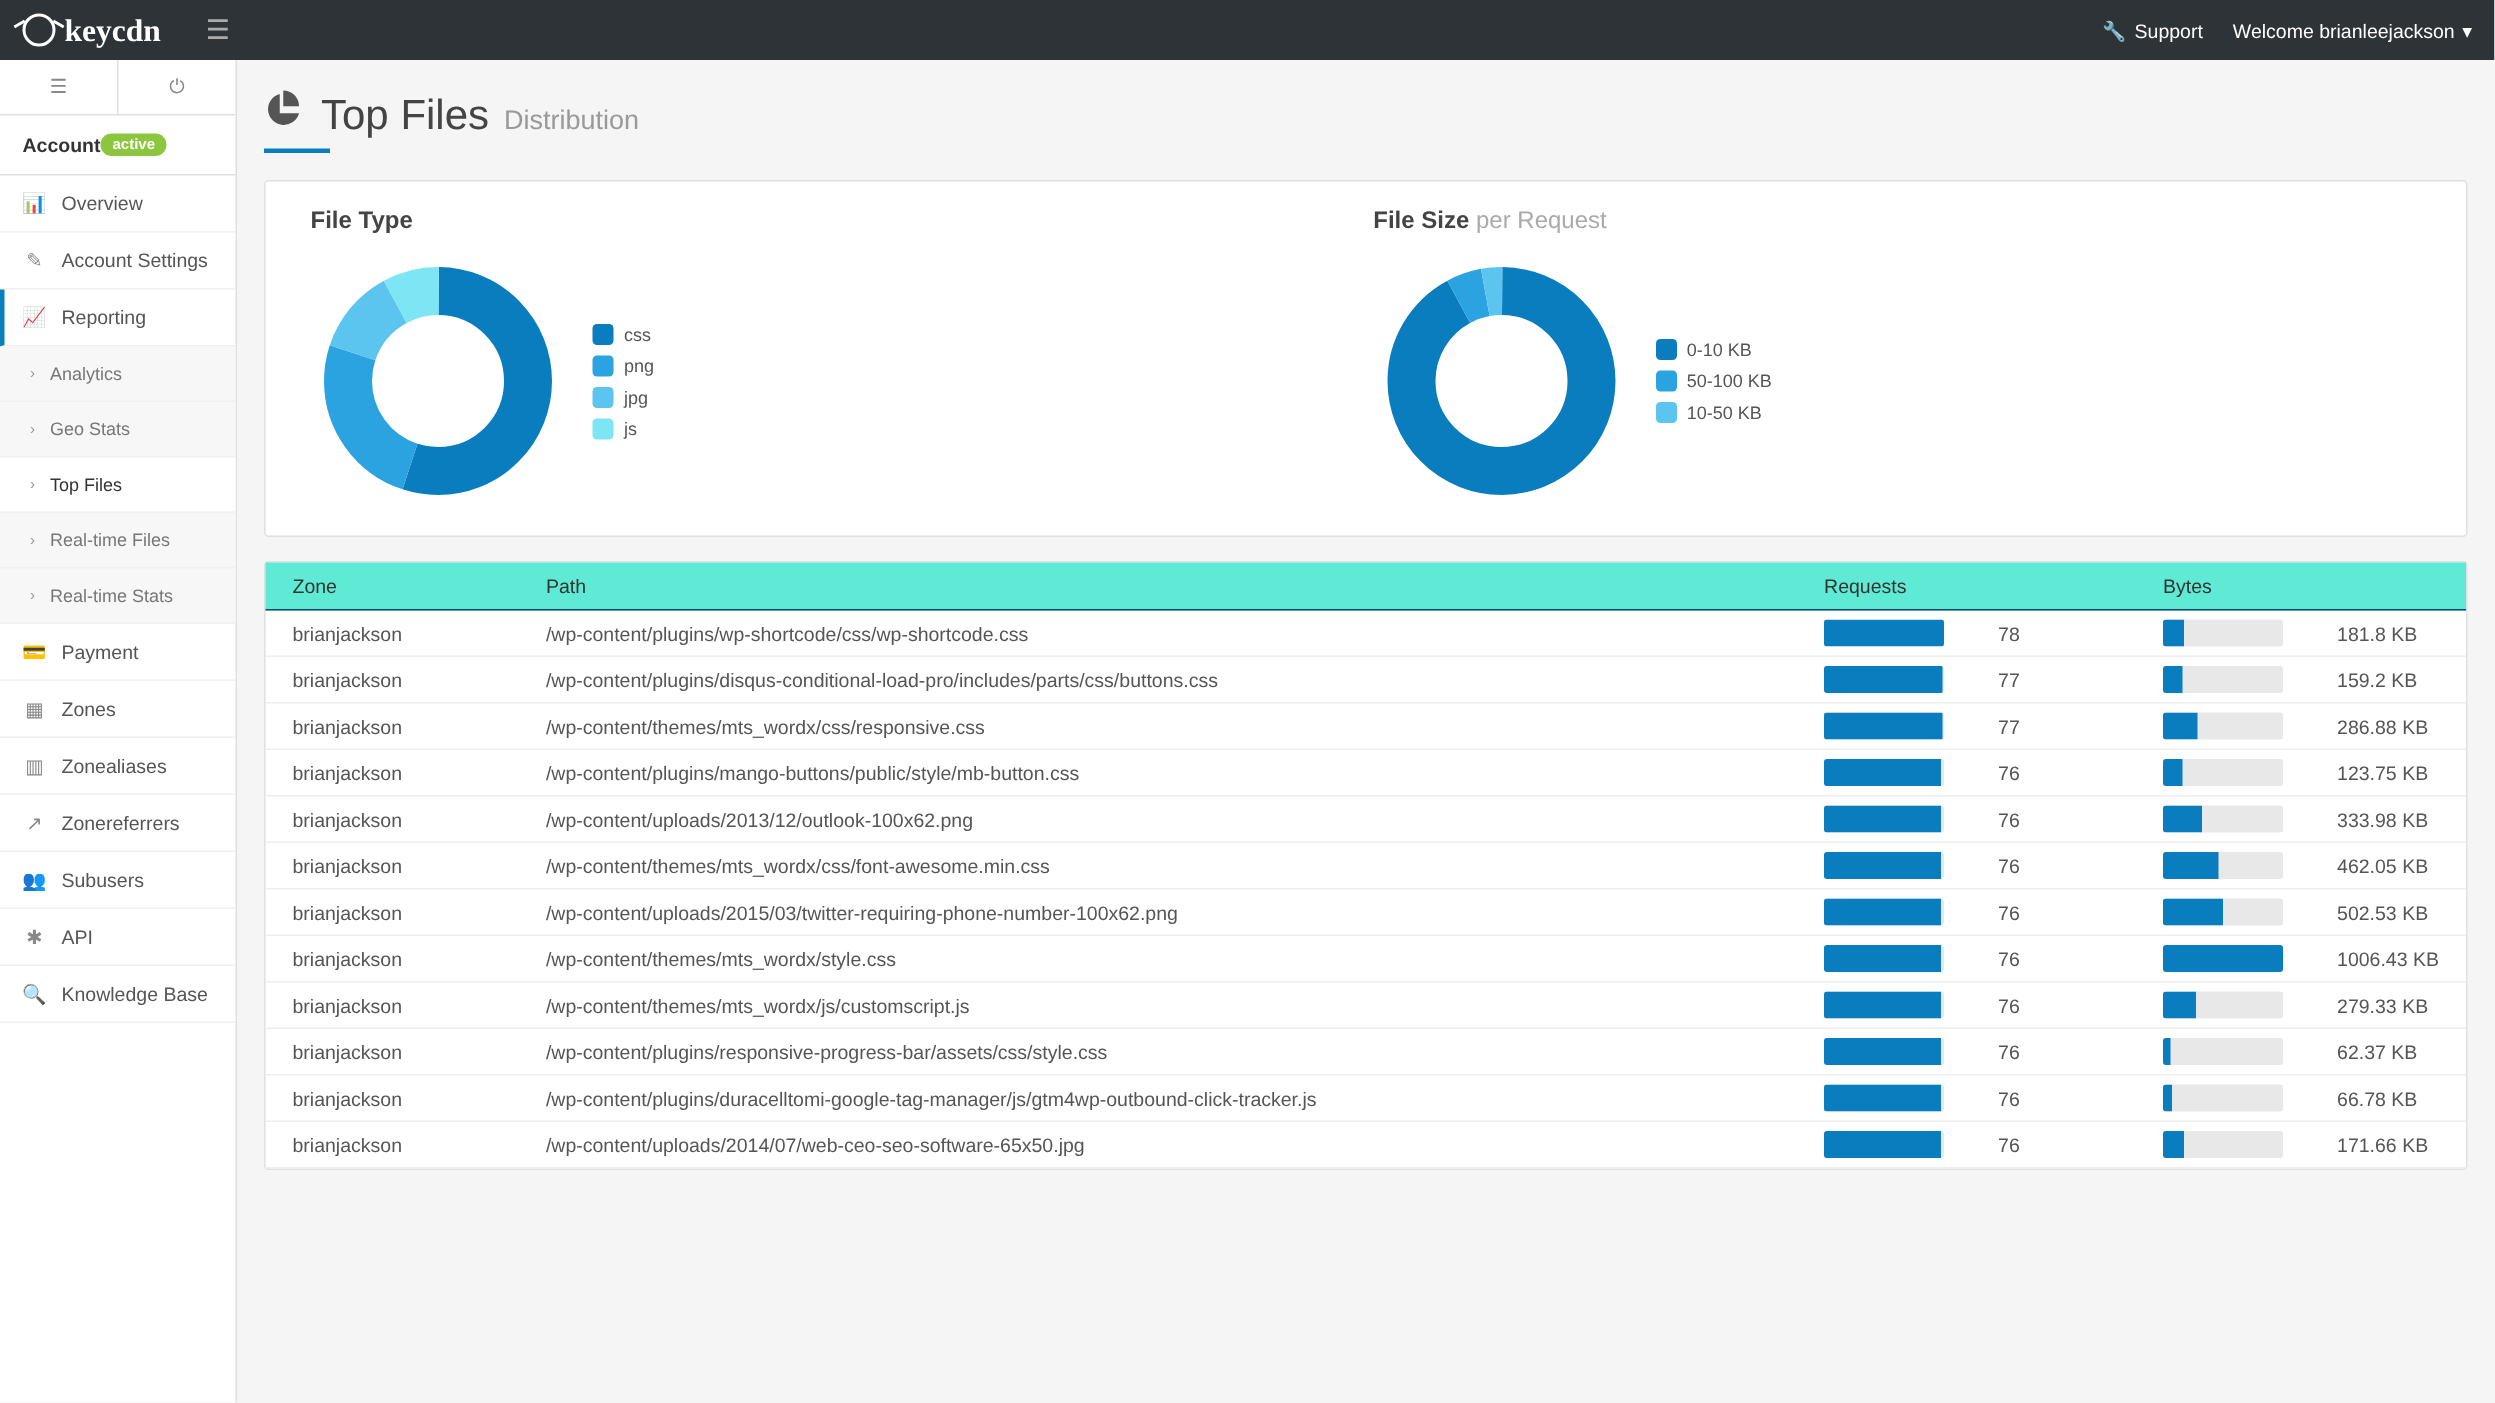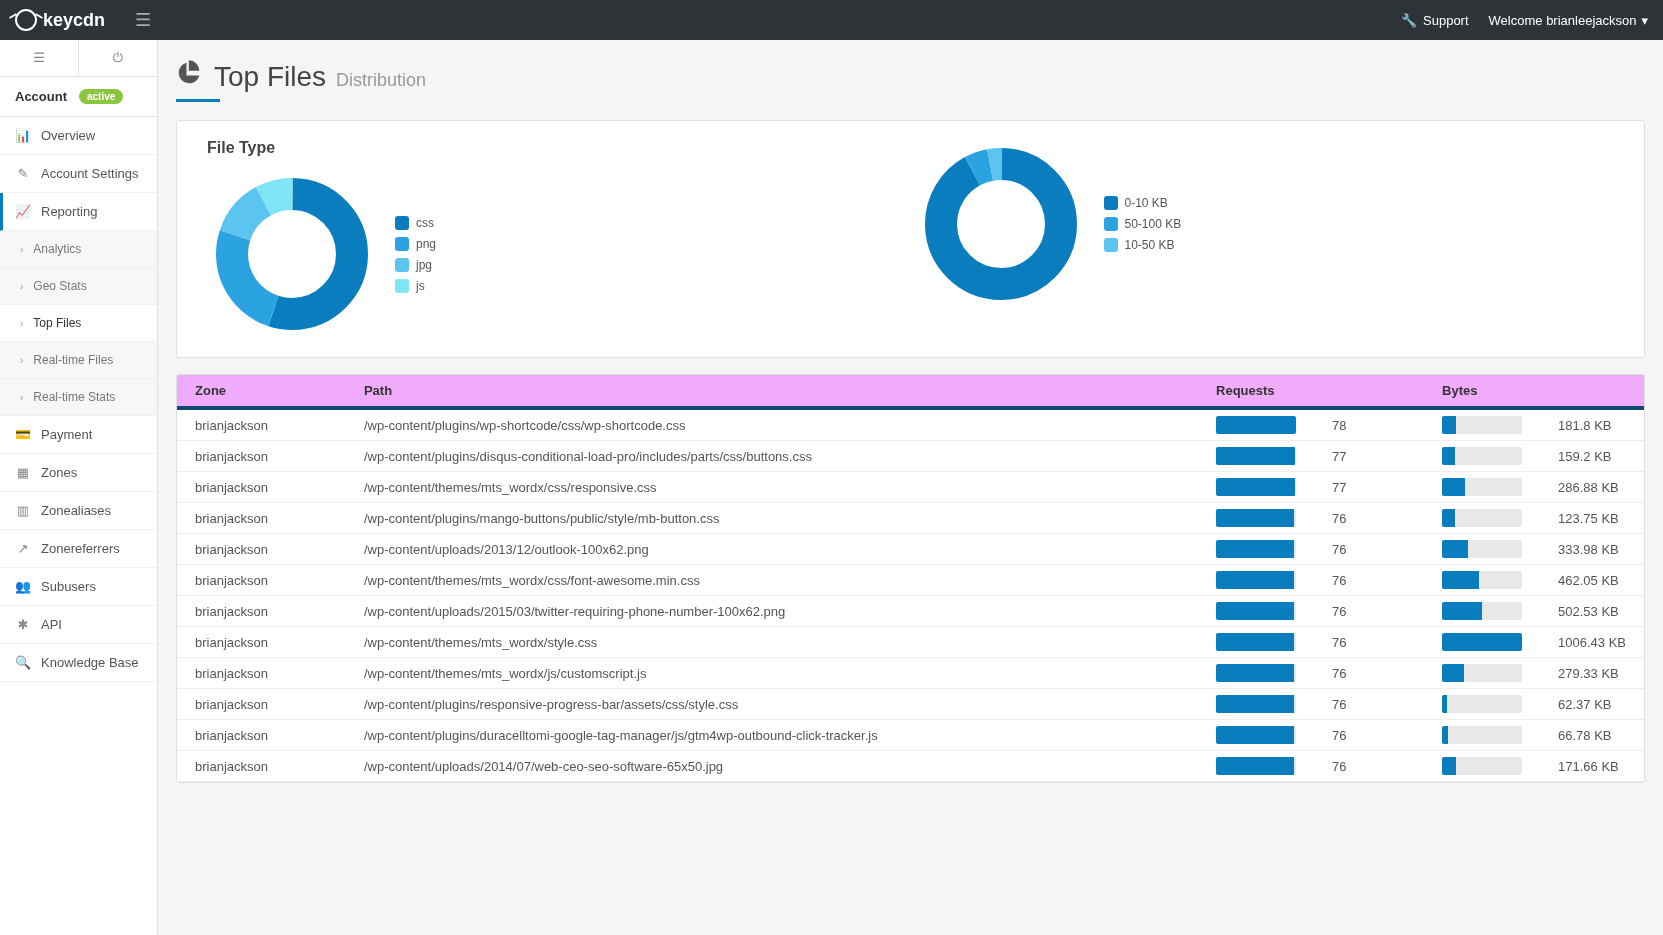--- a/index.html
+++ b/index.html
@@ -1,31 +1,31 @@
 <!DOCTYPE html>
 <html><head>
 <meta charset="utf-8">
 <style>
 * { box-sizing: border-box; margin: 0; padding: 0; }
 body { font-family: "Helvetica Neue", Helvetica, Arial, sans-serif; font-size: 13px; color: #555; background: #f5f5f5; }
 .topbar { background: #2e3337; height: 40px; display: flex; align-items: center; padding: 0 15px; color: #fff; }
-.logo { display: flex; align-items: center; gap: 6px; font-weight: bold; font-size: 18px; }
+.logo { display: flex; align-items: center; gap: 6px; font-weight: bold; font-size: 21px; font-family: Liberation Serif, serif; }
 .logo-icon { width: 22px; height: 22px; border: 2px solid #fff; border-radius: 50%; position: relative; }
 .logo-icon::before, .logo-icon::after { content: ''; position: absolute; width: 8px; height: 2px; background: #fff; }
 .logo-icon::before { left: -8px; top: 4px; transform: rotate(-30deg); }
 .logo-icon::after { right: -8px; top: 4px; transform: rotate(30deg); }
 .topbar-toggle { margin-left: 30px; color: #aaa; cursor: pointer; font-size: 18px; }
 .topbar-right { margin-left: auto; display: flex; align-items: center; gap: 20px; font-size: 13px; }
 .topbar-right a { color: #fff; text-decoration: none; display: flex; align-items: center; gap: 5px; }
 .layout { display: flex; min-height: calc(100vh - 40px); }
 .sidebar { width: 158px; background: #fff; border-right: 1px solid #e0e0e0; }
 .sidebar-top { display: flex; border-bottom: 1px solid #e0e0e0; }
 .sidebar-top-btn { flex: 1; text-align: center; padding: 10px 0; color: #888; cursor: pointer; }
 .sidebar-top-btn:first-child { border-right: 1px solid #e0e0e0; }
-.account-row { padding: 12px 15px; display: flex; align-items: center; gap: 12px; border-bottom: 1px solid #e0e0e0; }
+.account-row { padding: 12px 15px; display: flex; align-items: center; gap: 0; border-bottom: 1px solid #e0e0e0; }
 .account-row .label { font-weight: bold; color: #333; }
 .badge-active { background: #8cc63f; color: #fff; border-radius: 10px; padding: 2px 8px; font-size: 10px; font-weight: bold; }
 .nav-item { display: flex; align-items: center; gap: 10px; padding: 11px 15px; color: #555; text-decoration: none; cursor: pointer; border-bottom: 1px solid #f0f0f0; }
 .nav-item.active { border-left: 3px solid #0a7dbf; padding-left: 12px; font-weight: 500; }
 .nav-item .icon { width: 16px; text-align: center; color: #888; }
 .nav-sub { background: #f7f7f7; }
 .nav-sub .nav-item { padding-left: 20px; font-size: 12px; color: #777; }
 .nav-sub .nav-item.active { background: #fff; color: #333; border-left: none; padding-left: 20px; }
 .chevron { font-size: 10px; color: #999; }
 .main { flex: 1; padding: 18px; overflow: auto; }
@@ -41,21 +41,21 @@
 .chart-title .sub { font-weight: normal; color: #aaa; }
 .chart-body { display: flex; align-items: center; gap: 18px; }
 .donut { width: 170px; height: 170px; }
 .legend { display: flex; flex-direction: column; gap: 7px; font-size: 12px; }
 .legend-item { display: flex; align-items: center; gap: 7px; }
 .legend-swatch { width: 14px; height: 14px; border-radius: 3px; }
 .panel-header { padding: 12px 18px; border-bottom: 1px solid #eee; font-size: 15px; }
 .panel-header .green { color: #8cc63f; font-weight: bold; }
 .panel-header .muted { color: #bbb; font-size: 11px; }
 .table { width: 100%; border-collapse: collapse; }
-.table th { background: #f0abfc; text-align: left; padding: 8px 18px; font-size: 13px; font-weight: bold; color: #333; border-bottom: 4px solid #0c4a6e; }
+.table th { background: #5eead4; text-align: left; padding: 8px 18px; font-size: 13px; font-weight: normal; color: #333; border-bottom: 1px solid #0c4a6e; }
 .table td { padding: 6px 18px; border-bottom: 1px solid #eee; font-size: 13px; color: #555; vertical-align: middle; }
 .bar-cell { width: 95px; }
 .bar { width: 80px; height: 18px; background: #e8e8e8; border-radius: 2px; overflow: hidden; }
 .bar-fill { height: 100%; background: #0a7dbf; }
 .req-cell { width: 110px; white-space: nowrap; }
 .bytes-bar-cell { width: 95px; }
 .bytes-cell { width: 90px; white-space: nowrap; }
 </style>
 </head>
 <body>
@@ -192,20 +192,21 @@
                   <span>jpg</span>
                 </div>
                 <div class="legend-item">
                   <span class="legend-swatch" style="background:#7de5f4"></span>
                   <span>js</span>
                 </div>
               </div>
             </div>
           </div>
           <div class="chart-card">
+            <div class="chart-title">File Size <span class="sub">per Request</span></div>
             <div class="chart-body">
               <svg class="donut" viewBox="0 0 170 170">
                 <circle cx="85" cy="85" r="60" fill="none" stroke="#0a7dbf" stroke-width="32" stroke-dasharray="346.83182895631313 30.159289474462014" stroke-dashoffset="94.24777960769379"></circle>
                 <circle cx="85" cy="85" r="60" fill="none" stroke="#2ba3e0" stroke-width="32" stroke-dasharray="18.84955592153876 358.1415625092364" stroke-dashoffset="-252.58404934861935"></circle>
                 <circle cx="85" cy="85" r="60" fill="none" stroke="#5cc5ef" stroke-width="32" stroke-dasharray="11.309733552923253 365.6813848778519" stroke-dashoffset="-271.4336052701581"></circle>
               </svg>
               <div class="legend">
                 <div class="legend-item">
                   <span class="legend-swatch" style="background:#0a7dbf"></span>
                   <span>0-10 KB</span>

